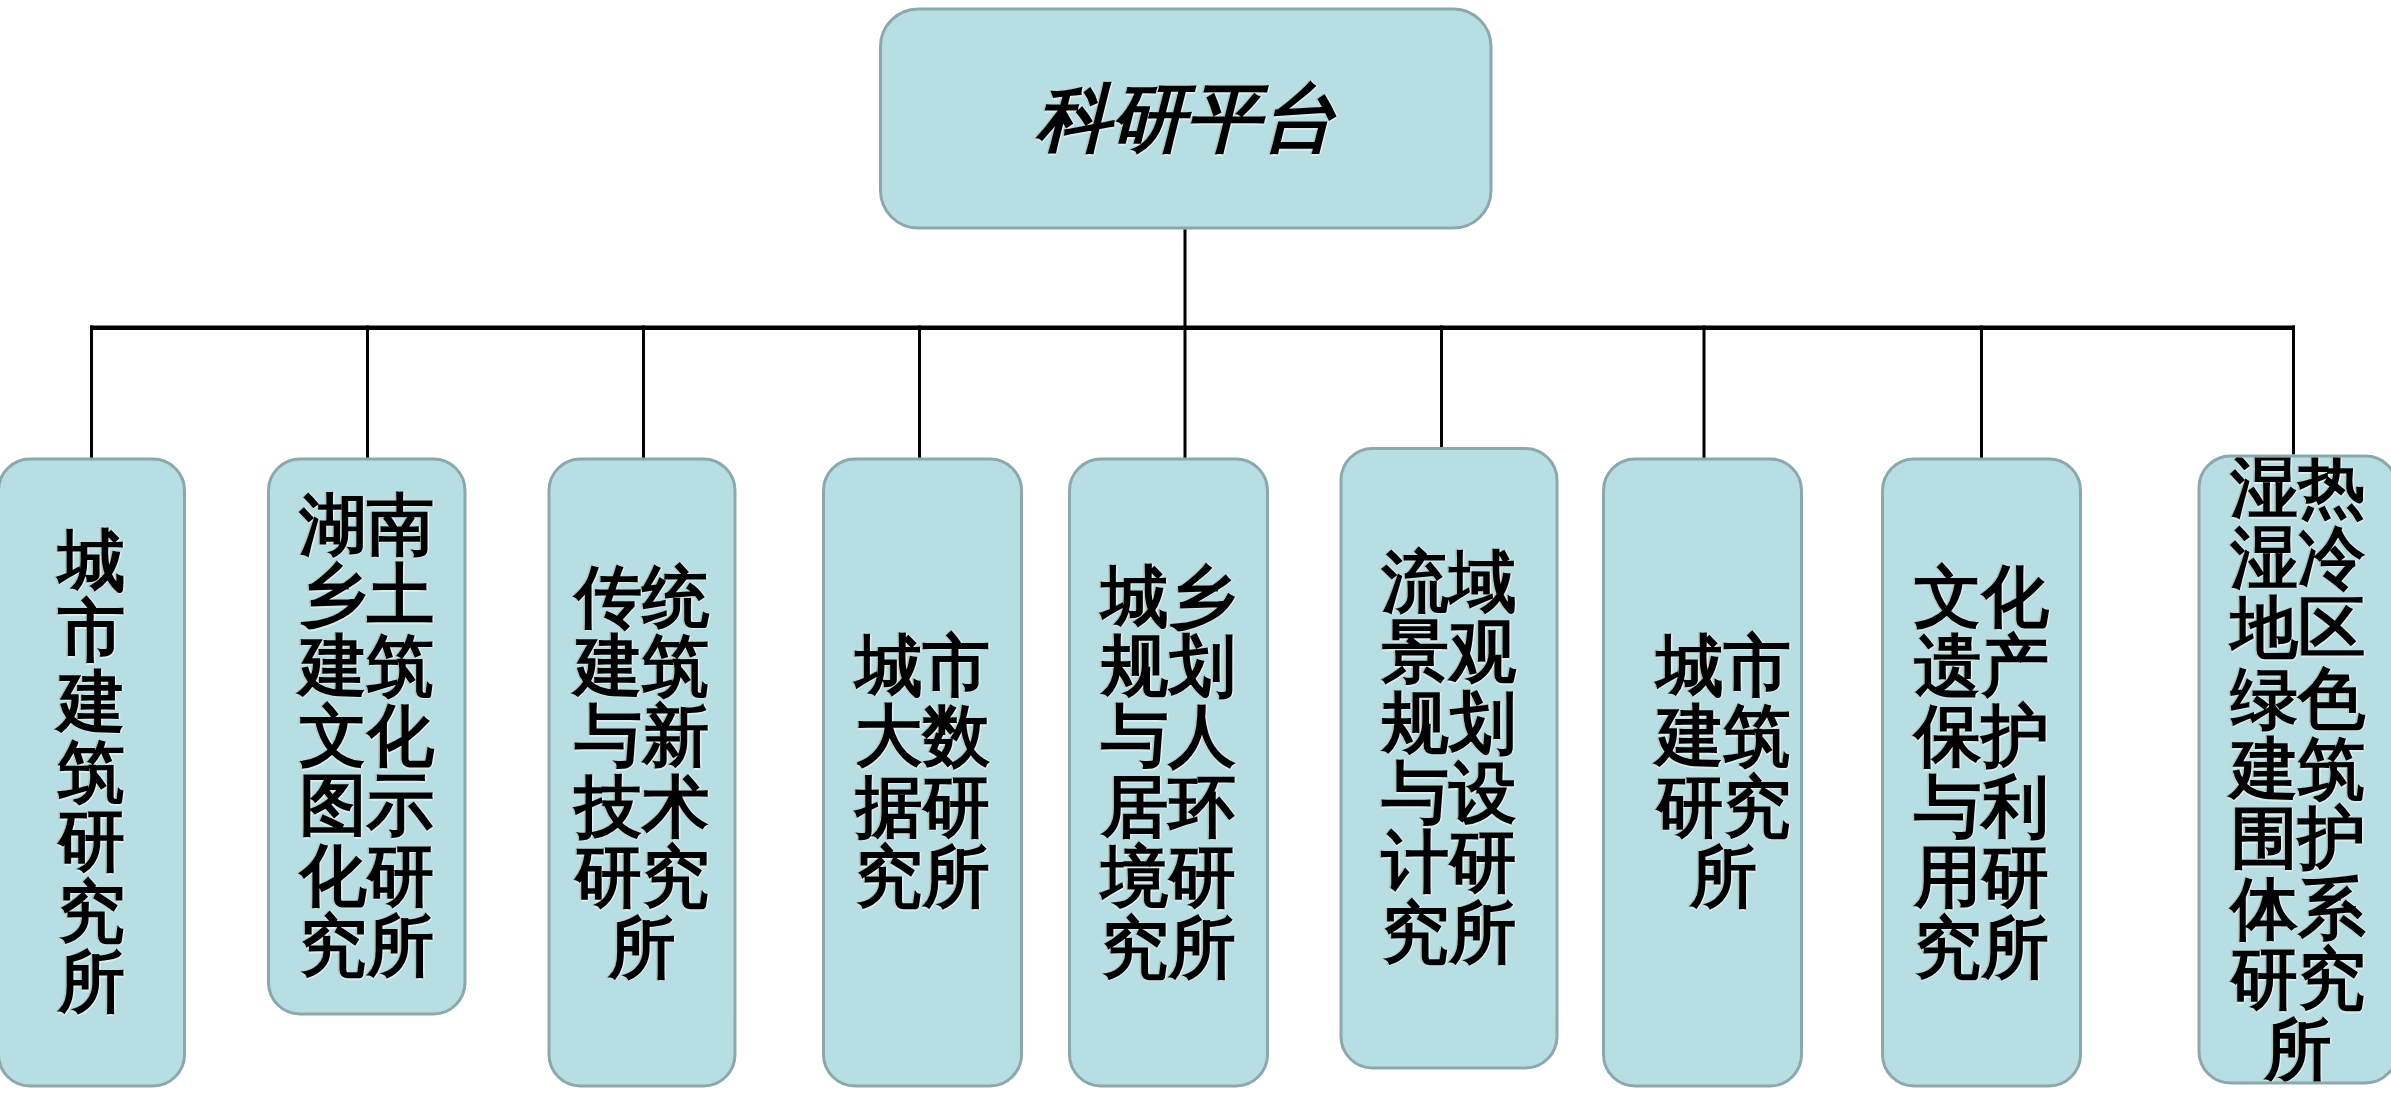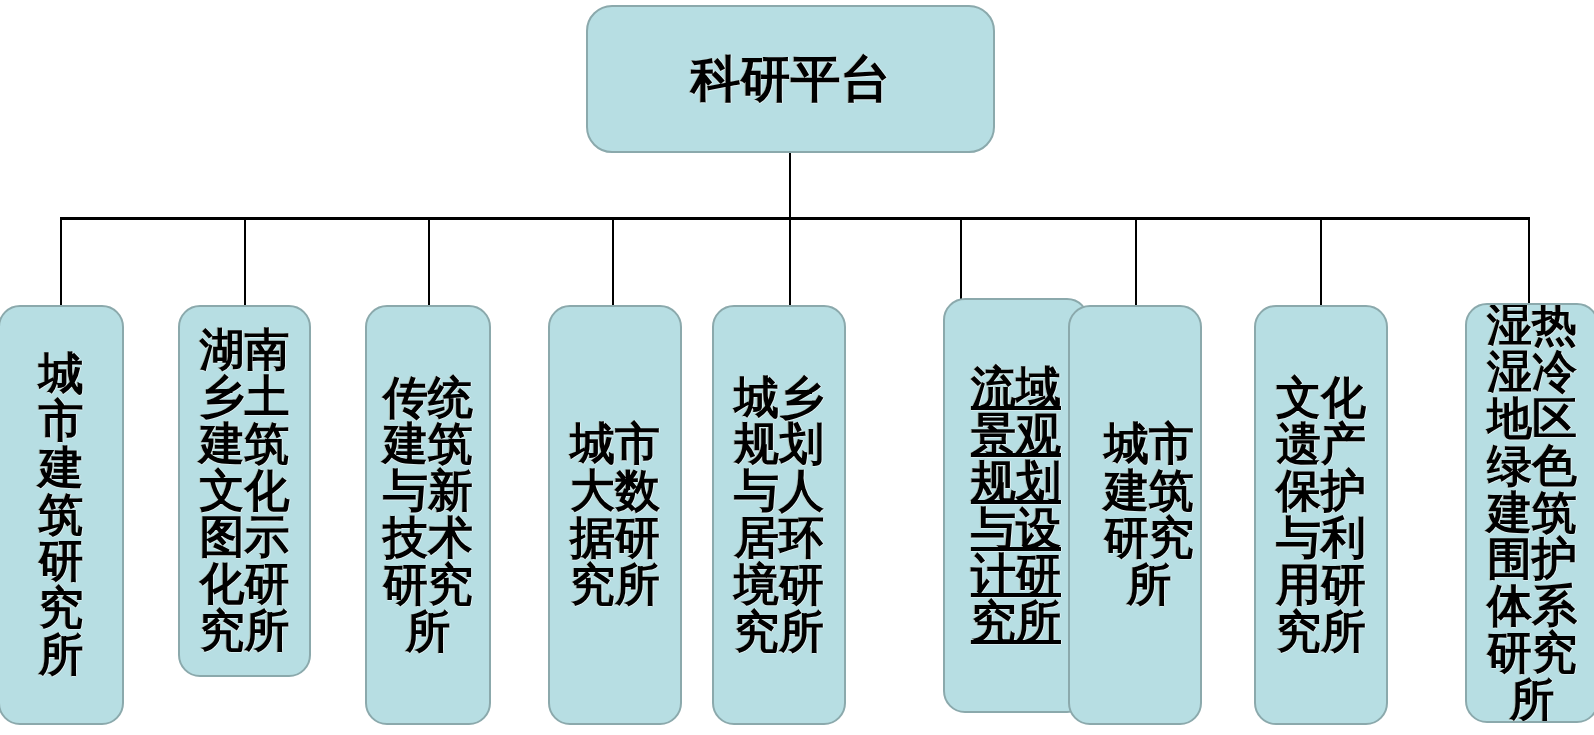--- a/index.html
+++ b/index.html
@@ -41,20 +41,21 @@
       -1px 0 0 rgba(160,120,60,0.25);
     -webkit-font-smoothing: none;
   }
   #root-node {
     border-radius: 26px;
   }
   #root-node .node-label {
     font-size: 50px;
     line-height: 1.1;
     white-space: nowrap;
+    font-style: italic;
   }
   .child-node .node-label {
     font-size: 45px;
   }
   .connector {
     position: absolute;
     background: #000000;
   }
   .connector.v { width: 2px; }
   .connector.h { height: 3px; }
@@ -95,21 +96,21 @@
   </div>
 
   <div class="node child-node" style="left:548px; top:305px; width:134px; height:420px;">
     <span class="node-label" style="width:108px;">城市大数据研究所</span>
   </div>
 
   <div class="node child-node" style="left:712px; top:305px; width:134px; height:420px;">
     <span class="node-label" style="width:108px;">城乡规划与人居环境研究所</span>
   </div>
 
-  <div class="node child-node" style="left:943px; top:298px; width:146px; height:415px;text-decoration:underline;">
+  <div class="node child-node" style="left:893px; top:298px; width:146px; height:415px;">
     <span class="node-label" style="width:108px;">流域景观规划与设计研究所</span>
   </div>
 
   <div class="node child-node" style="left:1068px; top:305px; width:134px; height:420px;padding-left:28px;">
     <span class="node-label" style="width:108px;">城市建筑研究所</span>
   </div>
 
   <div class="node child-node" style="left:1254px; top:305px; width:134px; height:420px;">
     <span class="node-label" style="width:108px;text-align:center;">文化遗产保护与利用研究所</span>
   </div>

